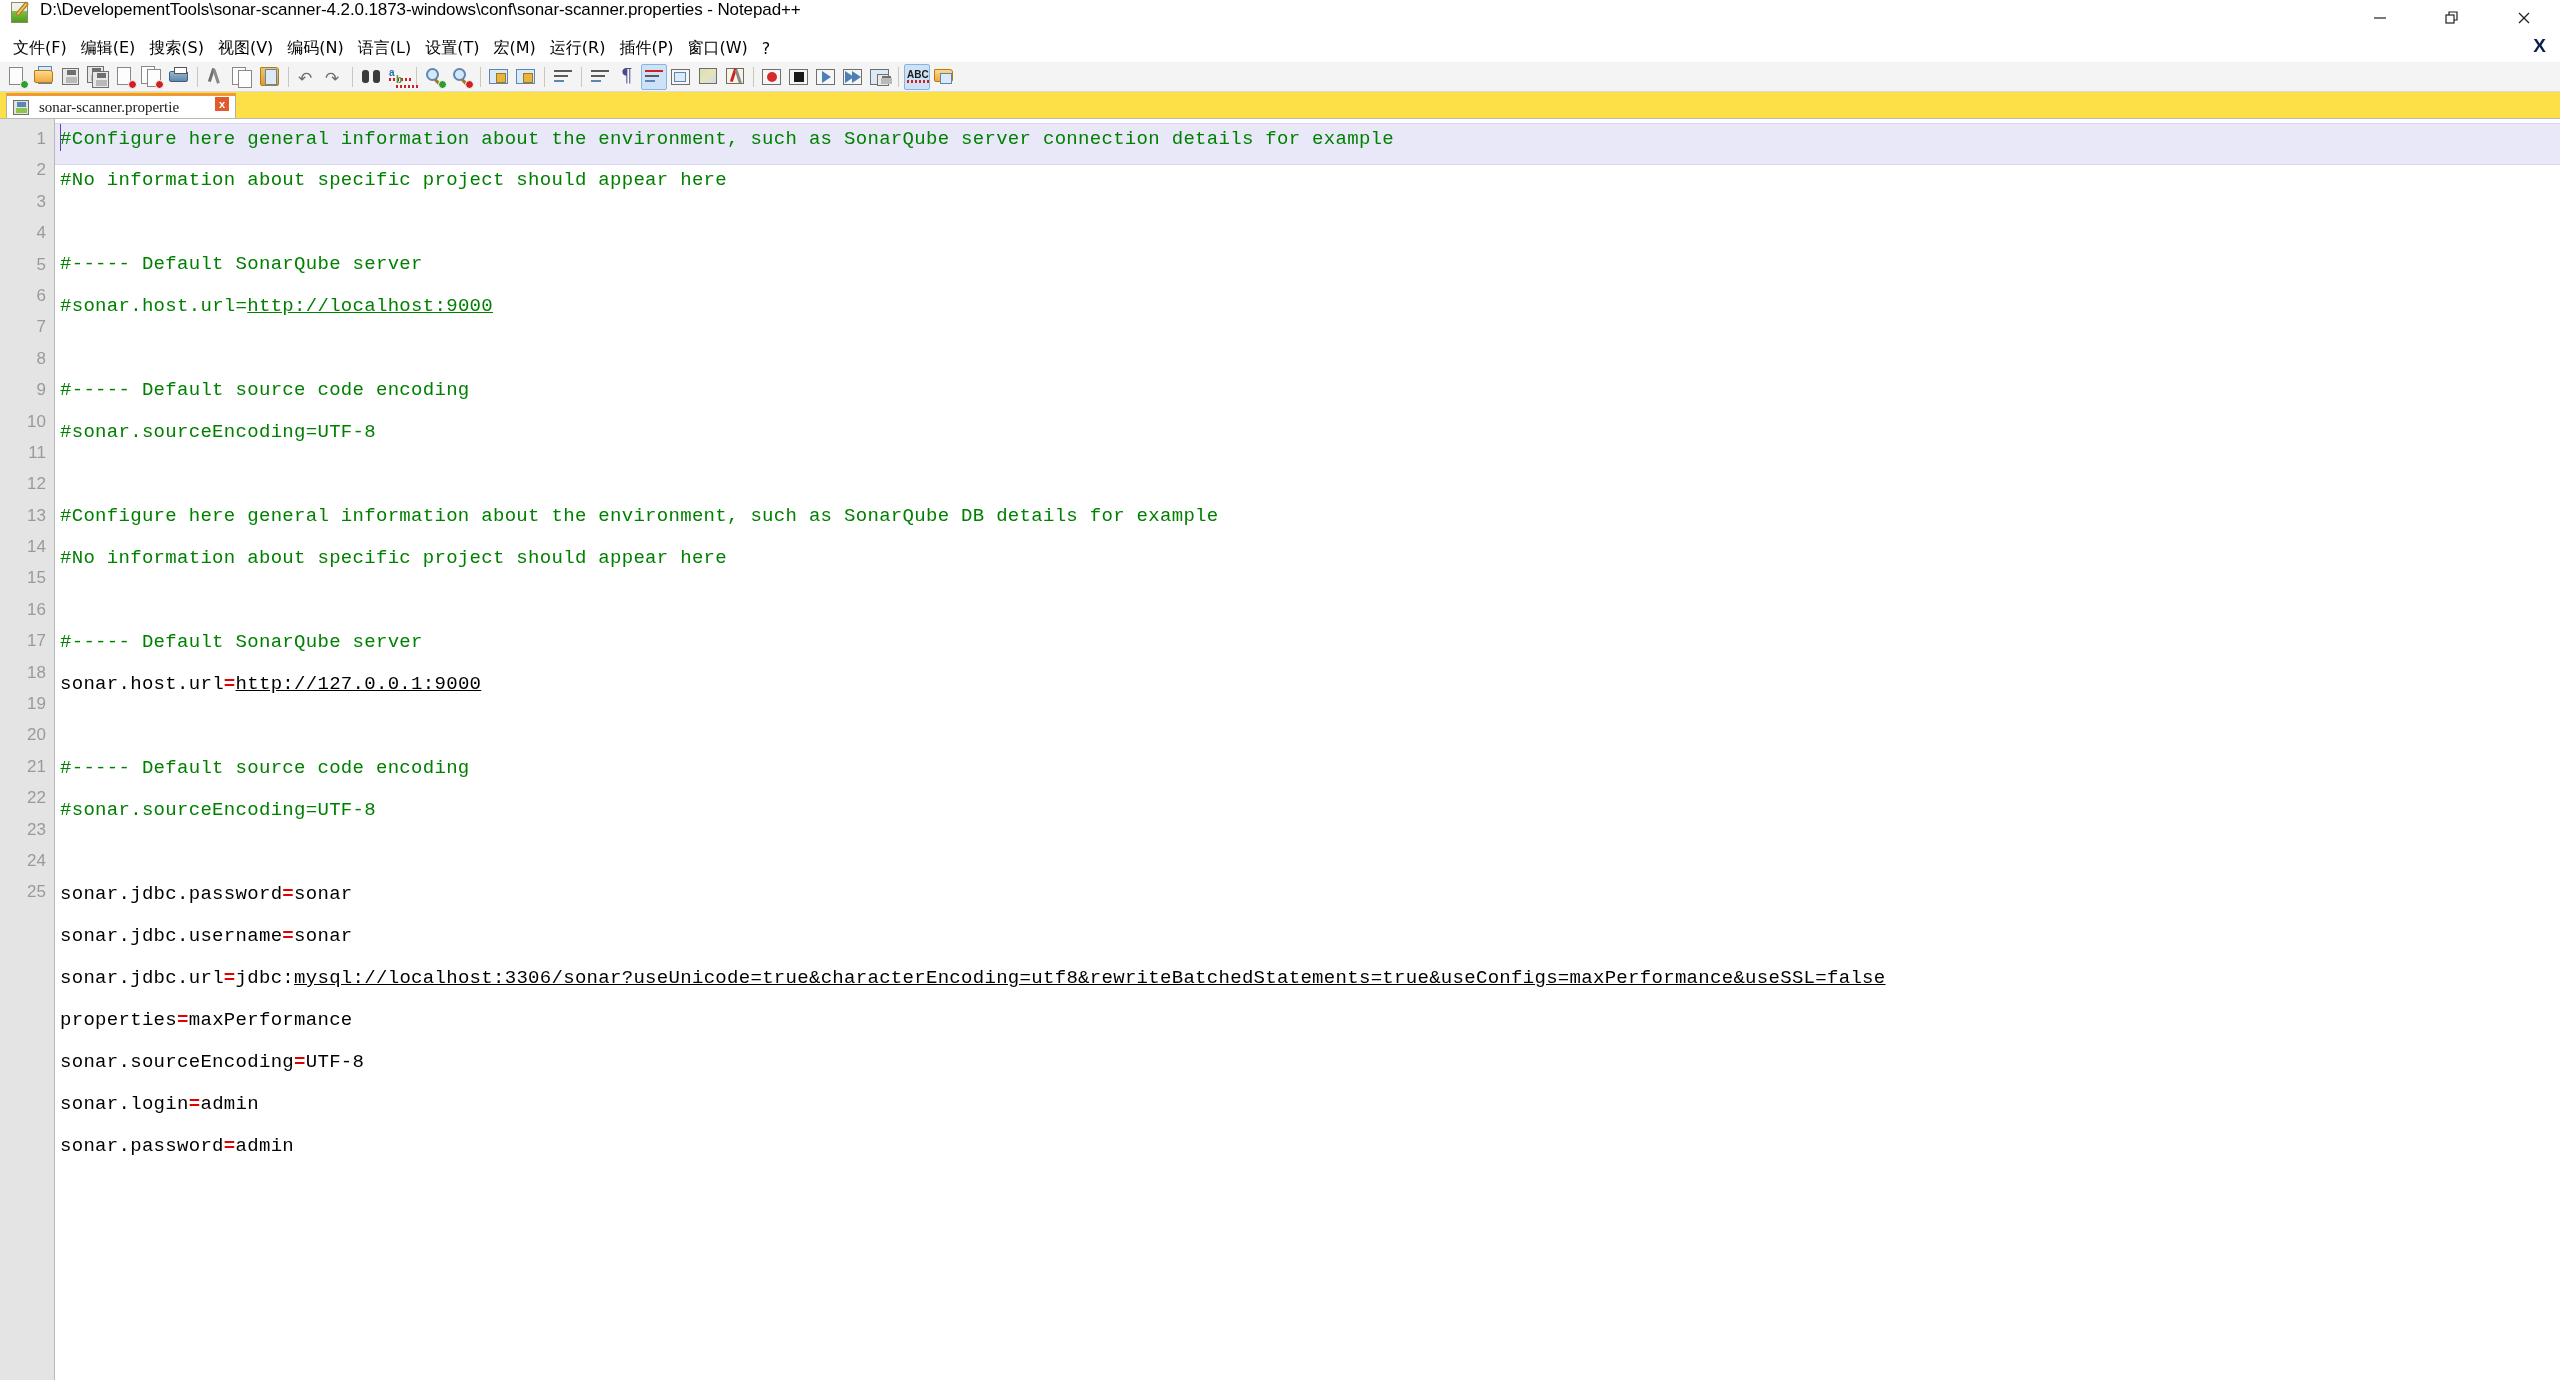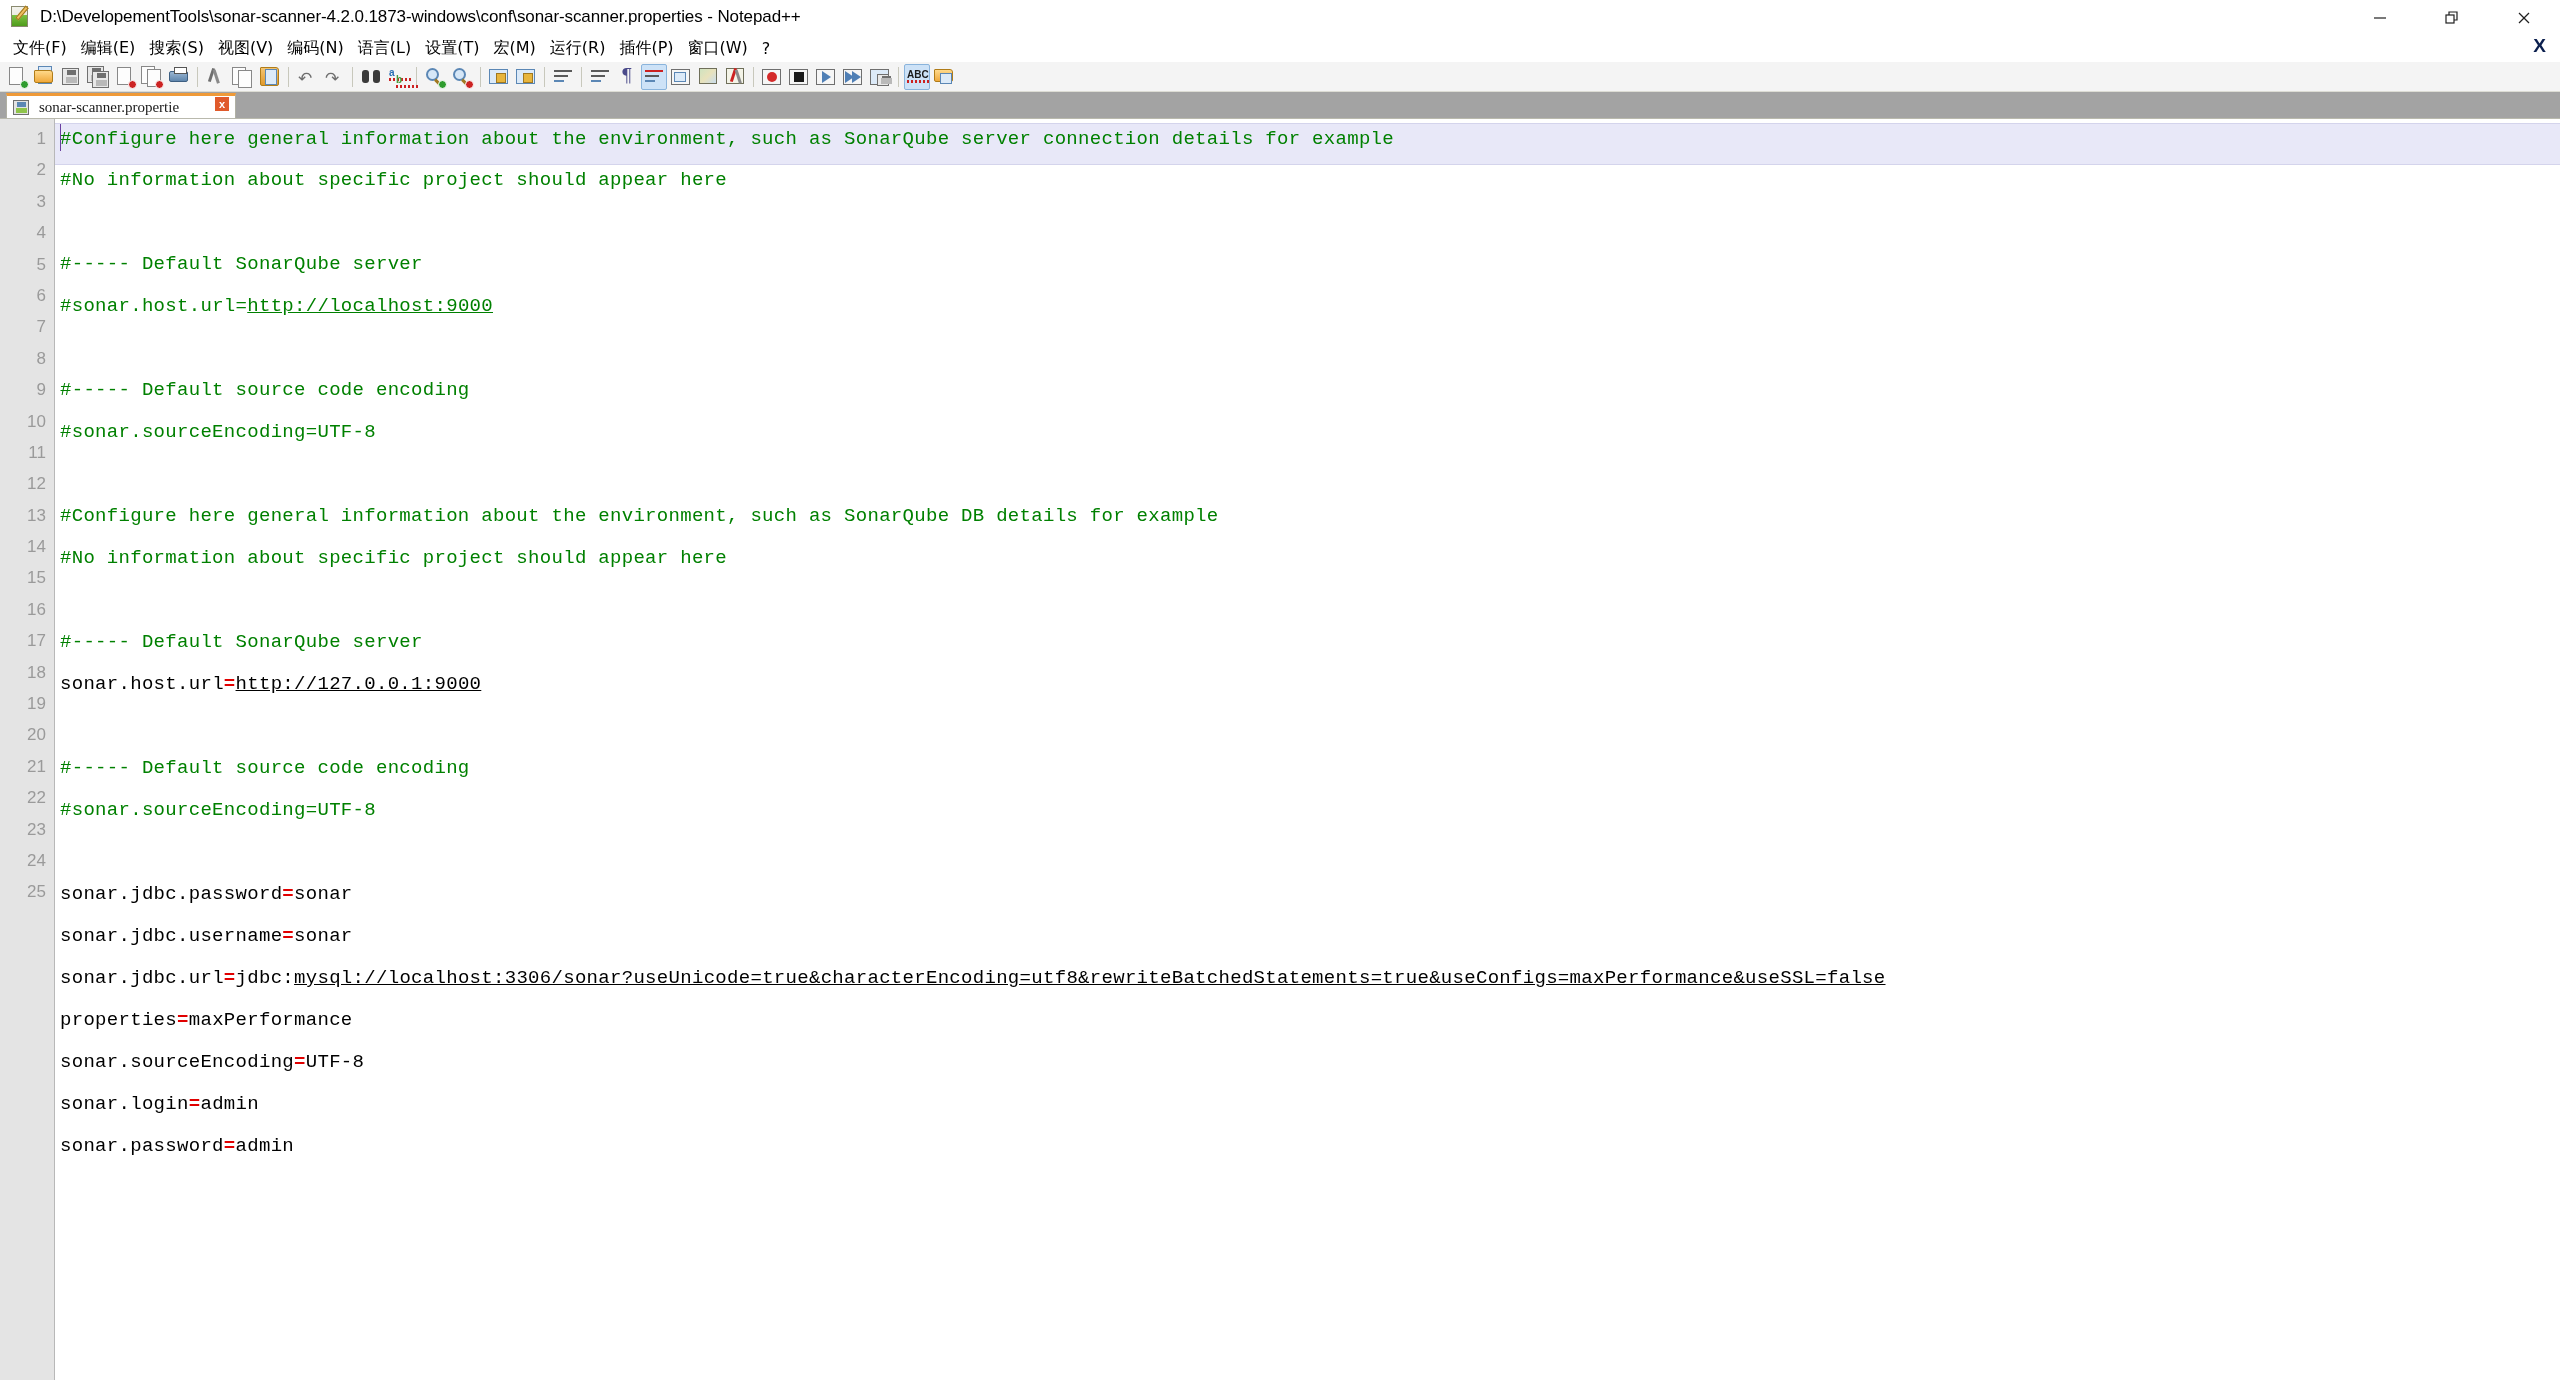--- a/index.html
+++ b/index.html
@@ -9,21 +9,20 @@
     overflow: hidden;
     background: #ffffff;
     font-family: "Liberation Sans", sans-serif;
   }
 
   
   #titlebar {
     height: 35px;
     background: #ffffff;
     display: flex;
-    align-items: center;
     position: relative;
     border-bottom: 1px solid #ffffff;
   }
   #app-icon {
     width: 26px; height: 26px;
     margin-left: 8px; margin-right: 6px;
     position: relative;
     flex: 0 0 auto;
   }
   #app-icon .pad {
@@ -257,21 +256,21 @@
     background: repeating-linear-gradient(90deg,#cc2222 0 2px, transparent 2px 4px);
   }
   .tbframe {
     position: absolute; left: 3px; top: 5px;
     width: 19px; height: 16px; border: 1px solid #6f6f6f; background: #f6f6f6;
   }
 
   
   #tabbar {
     height: 27px;
-    background: #a3a3a3;
+    background: #fde047;
     border-bottom: 1px solid #b9b9ad;
     display: flex;
     align-items: flex-end;
     padding-left: 6px;
   }
   #tab-active {
     height: 25px;
     background: #ffffff;
     border: 1px solid #b0b0a4;
     border-bottom: none;

